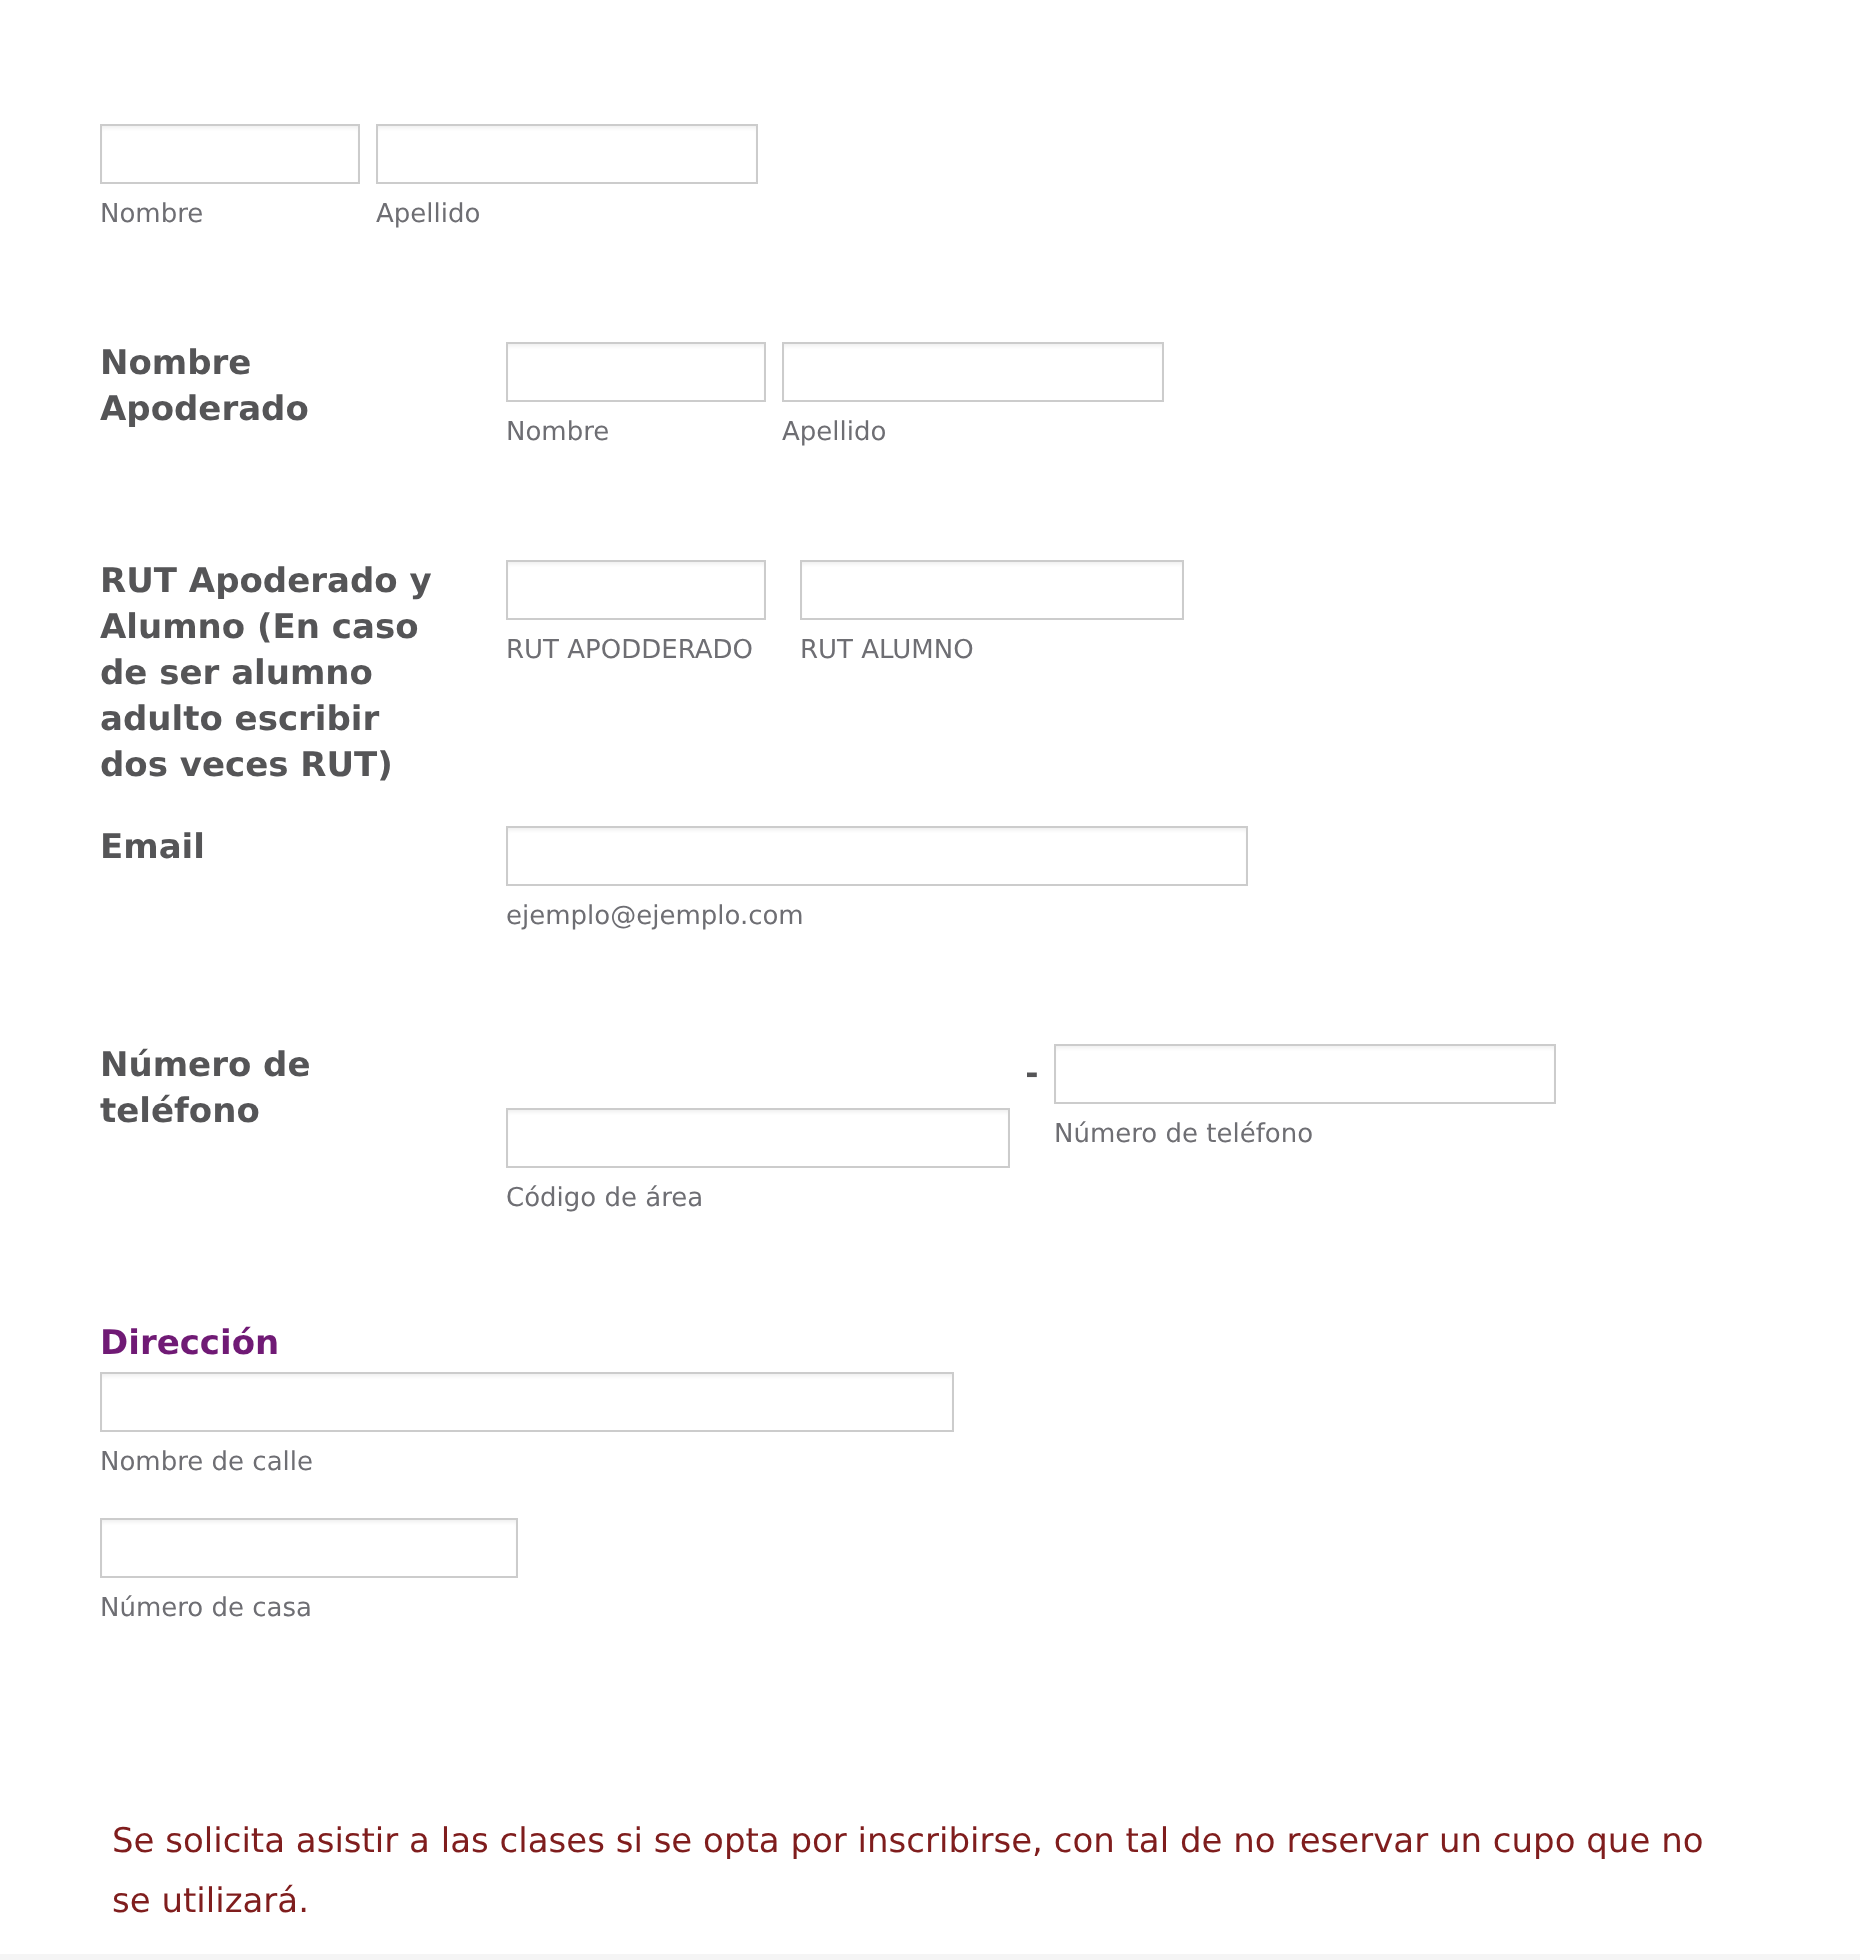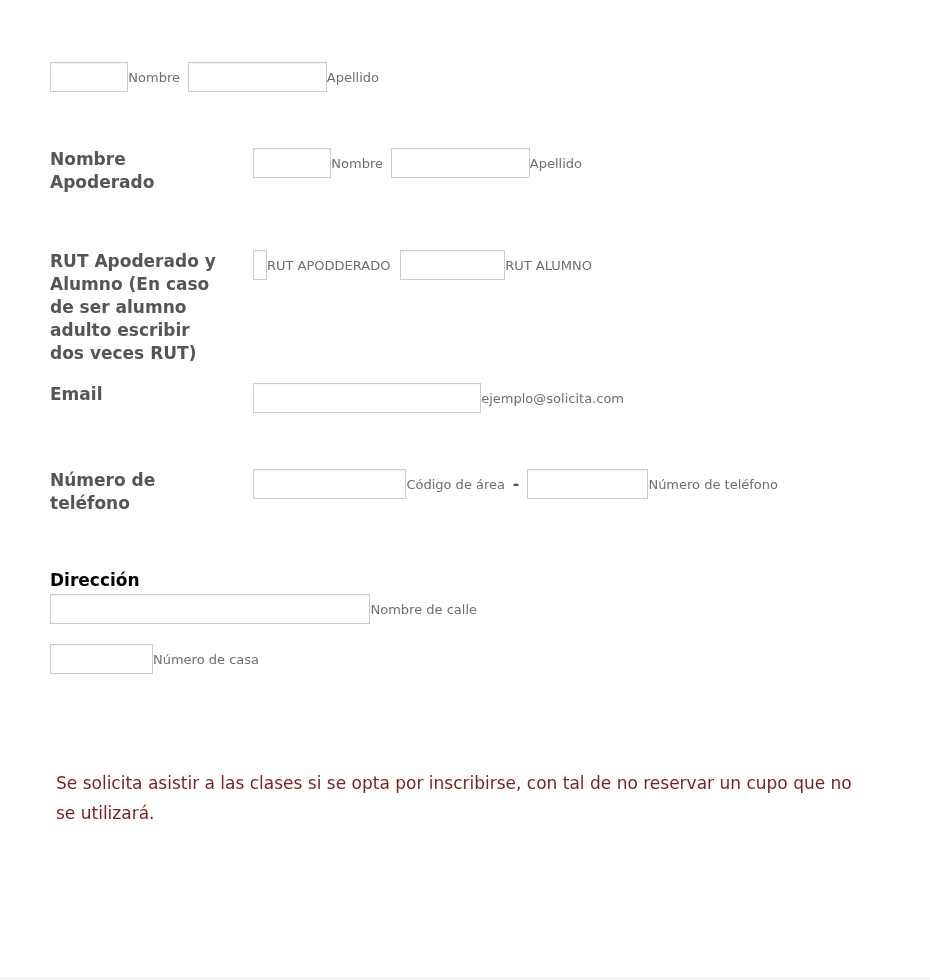--- a/index.html
+++ b/index.html
@@ -22,21 +22,21 @@
   .row-label {
     width: 203px;
     padding-right: 28px;
     flex: 0 0 203px;
     font-size: 17px;
     line-height: 23px;
     font-weight: bold;
     color: #555557;
   }
   .row-fields { display: flex; align-items: flex-start; }
-  .field-group { display: flex; flex-direction: row; }
+  .field-group { display: flex; flex-direction: column; }
   .text-input {
     height: 30px;
     width: 100%;
     border: 1px solid #cccccc;
     background: #ffffff;
     box-shadow: inset 0 2px 2px -1px rgba(0,0,0,0.07);
     border-radius: 0;
     padding: 2px 6px;
     font-size: 15px;
     font-family: "DejaVu Sans", "Liberation Sans", sans-serif;
@@ -48,42 +48,42 @@
     font-size: 13px;
     line-height: 15px;
     color: #6e6e73;
     white-space: nowrap;
   }
   
   .w130 { width: 130px; }
   .w191 { width: 191px; }
   .w192 { width: 192px; justify-content: center; }
   .w371 { width: 371px; }
-  .w252 { width: 252px; }
+  .w252 { width: 252px; margin-top: 32px; }
   .w251 { width: 251px; }
   .w427 { width: 427px; }
   .w209 { width: 209px; }
   .ml8  { margin-left: 8px; }
   .ml17 { margin-left: 17px; }
   .phone-sep {
     width: 22px;
     flex: 0 0 22px;
     text-align: center;
     line-height: 30px;
     font-size: 16px;
     font-weight: bold;
     color: #555557;
   }
   
   .address-section { }
   .address-label {
     font-size: 17px;
     line-height: 23px;
     font-weight: bold;
-    color: #000000;
+    color: #701a75;
     margin-bottom: 2px;
   }
   .address-line2 { margin-top: 20px; }
   
   .note {
     margin: 94px 0 0 6px;
     width: 820px;
     font-size: 17px;
     line-height: 30px;
     color: #7f1d1d;
@@ -140,21 +140,21 @@
         <div class="sublabel">RUT ALUMNO</div>
       </div>
     </div>
   </div>
 
   <div class="form-row mb56">
     <div class="row-label">Email</div>
     <div class="row-fields">
       <div class="field-group w371">
         <input type="text" class="text-input" value="" style="">
-        <div class="sublabel">ejemplo@solicita.com</div>
+        <div class="sublabel">ejemplo@ejemplo.com</div>
       </div>
     </div>
   </div>
 
   <div class="form-row mb54">
     <div class="row-label">Número de teléfono</div>
     <div class="row-fields">
       <div class="field-group w252">
         <input type="text" class="text-input" value="" style="">
         <div class="sublabel">Código de área</div>

